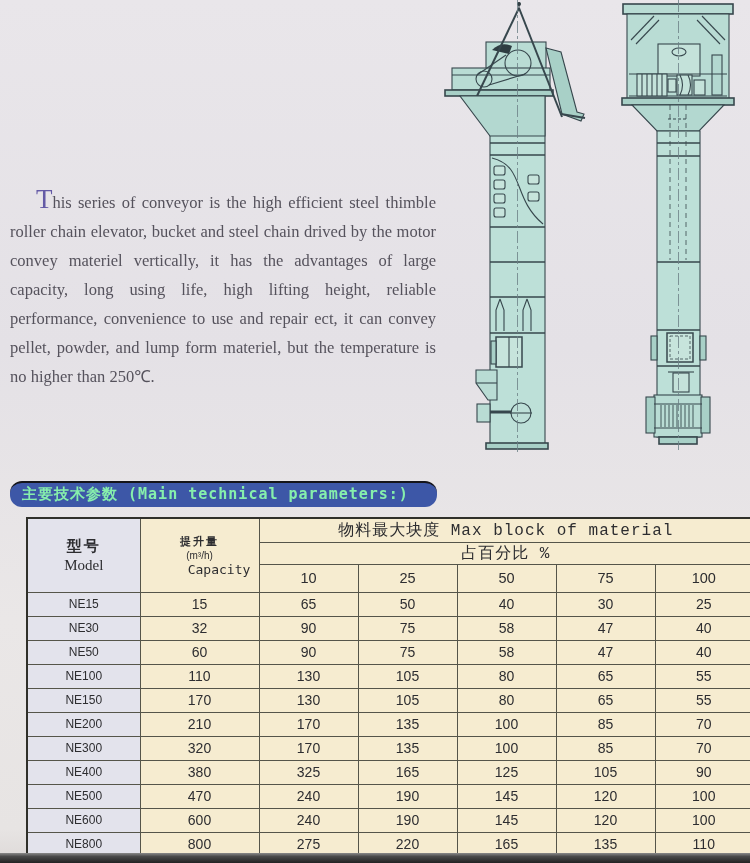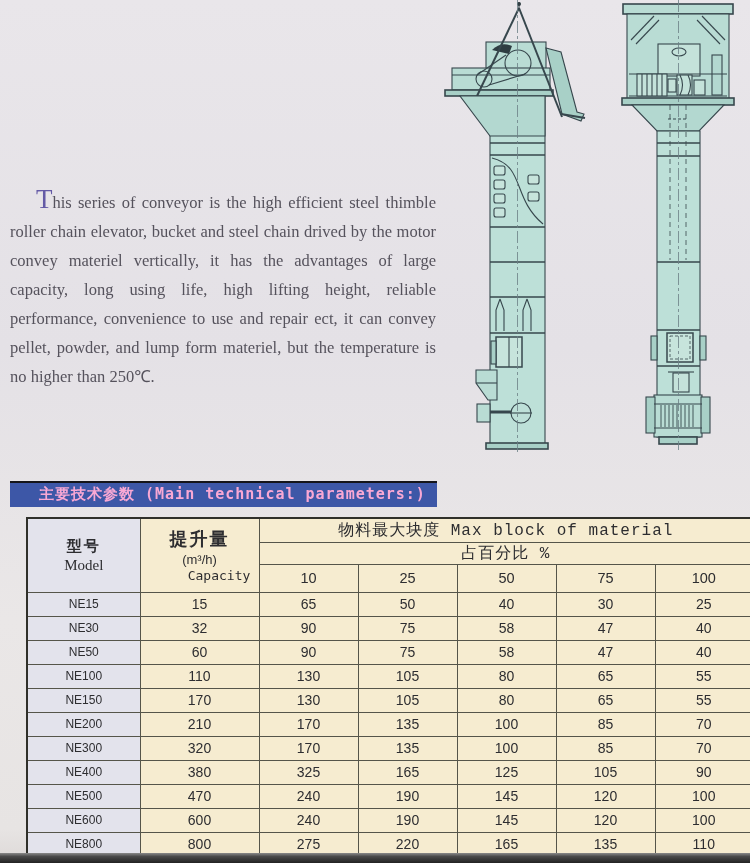--- a/index.html
+++ b/index.html
@@ -16,42 +16,42 @@
     font-family:"Liberation Serif",serif;font-size:16.5px;line-height:29px;
     color:#55525c;text-align:justify;text-indent:26px;}
   .intro-en .dropcap{font-size:27px;line-height:20px;color:#645aa6;}
 
   
   .drawings{position:absolute;left:430px;top:0;width:320px;height:460px;}
 
   
   .section-bar{position:absolute;left:10px;top:481px;width:427px;height:26px;
     background:#3d57a7;border-top:2px solid #15151a;box-sizing:border-box;
-    color:#f9a8d4;font-weight:bold;font-size:15px;line-height:23px;
-    padding-left:29px;letter-spacing:1px;white-space:nowrap;
-    font-family:"DejaVu Sans Mono","Liberation Sans",sans-serif;}
+    color:#86efac;font-weight:bold;font-size:15px;line-height:23px;
+    padding-left:12px;letter-spacing:1px;white-space:nowrap;
+    font-family:"DejaVu Sans Mono","Liberation Sans",sans-serif;border-radius:12px;}
 
   
   table.params{position:absolute;left:26px;top:517px;width:727px;
     border-collapse:collapse;table-layout:fixed;
     border:2px solid #30302a;}
   table.params th,table.params td{border:1px solid #55554a;padding:0;
     text-align:center;vertical-align:middle;font-weight:normal;
     color:#2d2d30;overflow:hidden;}
   thead tr.h1{height:24px;} thead tr.h2{height:20px;} thead tr.h3{height:28px;}
   tbody tr{height:24px;}
   .c-model{background:#e3e3ec;}
   td.c-model{font-family:Liberation Sans, sans-serif;font-size:12px;}
   td.c-num{background:#f6ecd0;font-size:14px;}
   th.model-h{background:#e3e3ec;font-size:15px;}
   th.model-h .zh{font-weight:bold;letter-spacing:2px;}
   th.model-h .en{font-family:"Liberation Serif",serif;margin-top:1px;font-size:15px;}
   th.cap-h{background:#f6ecd0;font-size:14px;}
-  th.cap-h .zh{font-weight:bold;font-size:18px;letter-spacing:2px;}
-  th.cap-h .unit{font-size:13px;margin-top:1px;}
+  th.cap-h .zh{font-weight:bold;font-size:11px;letter-spacing:2px;}
+  th.cap-h .unit{font-size:10px;margin-top:1px;}
   th.cap-h .en{font-family:"DejaVu Sans Mono",monospace;font-size:13px;margin-top:1px;margin-left:39px;}
   th.span-h{background:#f6ecd0;font-weight:bold;font-size:16px;letter-spacing:1px;
     font-family:Liberation Mono, monospace;}
   th.pct-h{background:#f6ecd0;font-size:14.5px;}
 
   
   .bottom-band{position:absolute;left:0;top:853px;width:750px;height:10px;
     background:linear-gradient(180deg,#8a8a8a 0%,#4a4a4a 35%,#222 100%);}
 </style>
 </head>

